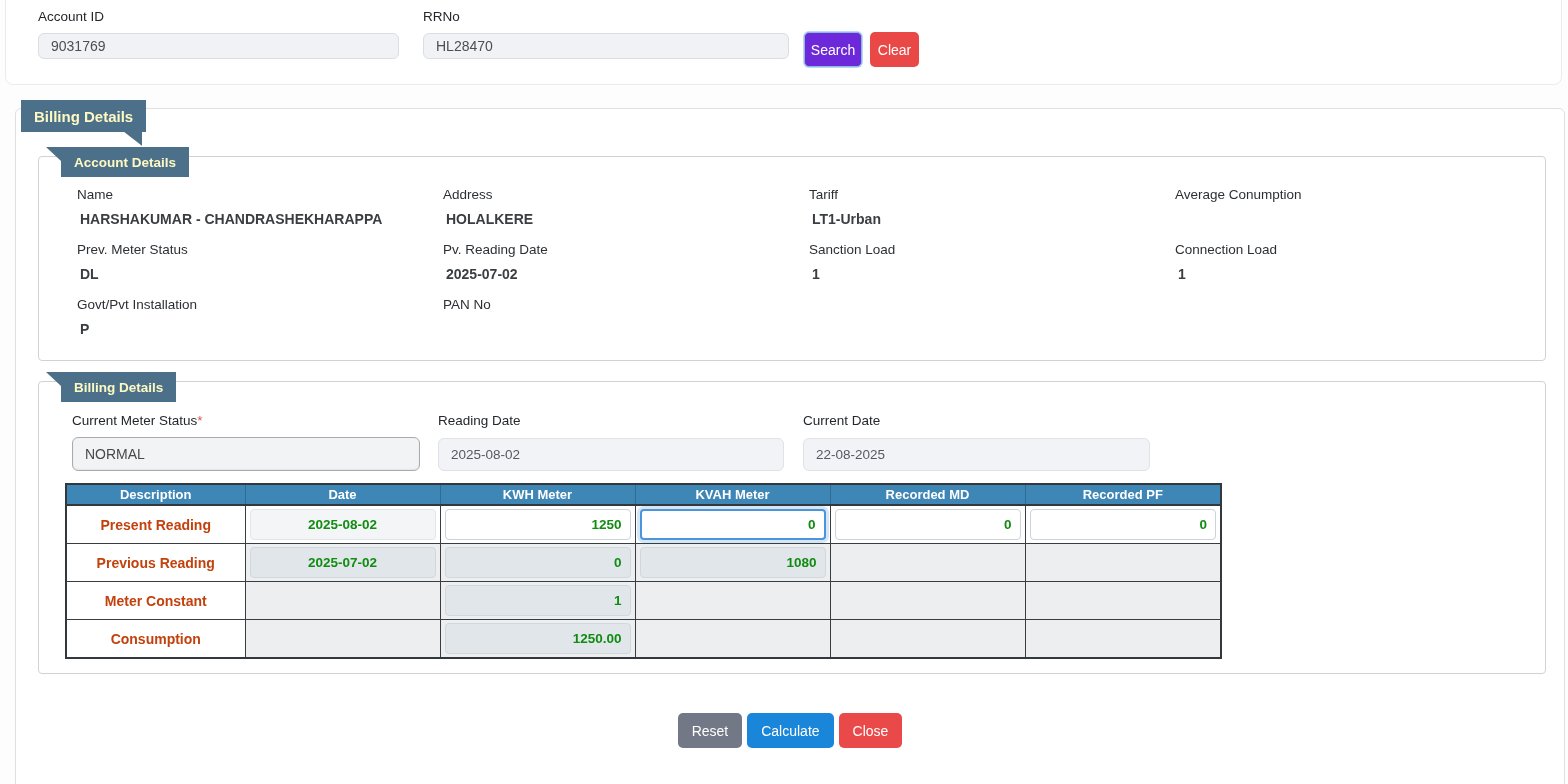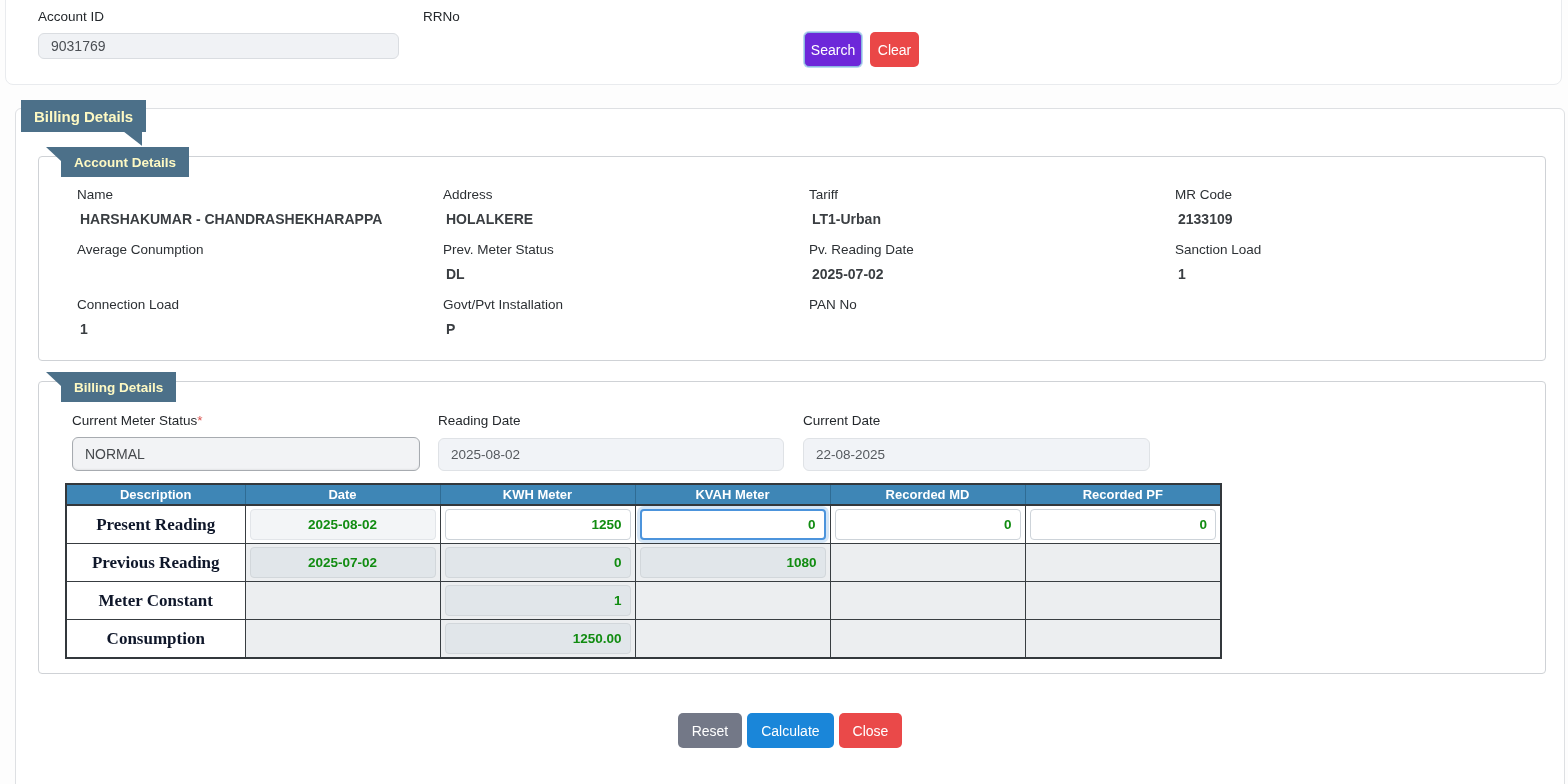--- a/index.html
+++ b/index.html
@@ -54,21 +54,21 @@
     padding:0 12px; outline:none; }
 
   
   .bill-table { position:absolute; left:26px; top:101px; width:1157px;
     border:2px solid #33383c; border-collapse:collapse; table-layout:fixed; }
   .bill-table th { background:#3e86b6; color:#fff; font-size:13px; font-weight:bold;
     height:21px; border:1px solid #2f6c94; border-bottom:2px solid #33383c; text-align:center; }
   .bill-table td { height:38px; border:1.5px solid #383d41; padding:3px 4px; background:#fff; }
   .col-desc{width:179px;} .col-date{width:195px;} .col-kwh{width:195px;}
   .col-kvah{width:195px;} .col-md{width:195px;} .col-pf{width:196px;}
-  td.desc-cell { font-size:17px; font-weight:bold; color:#0f172a; text-align:center; background:#fff;font-family:Liberation Serif, serif; }
+  td.desc-cell { font-size:14px; font-weight:bold; color:#c2410c; text-align:center; background:#fff; }
   td.plain { background:#eceef0; }
   .cell-input { width:100%; height:31px; border-radius:4px; font-family:"Liberation Sans",sans-serif;
     font-size:13.5px; font-weight:bold; color:#118c11; border:1px solid #cdd3d9; background:#fff;
     padding:0 8px; outline:none; }
   .cell-input.num { text-align:right; }
   .cell-input.ctr { text-align:center; }
   .cell-input.light { background:#f3f5f7; border-color:#e2e5e9; }
   .cell-input.gray  { background:#e1e6ea; border-color:#d2d7db; }
   .cell-input.focus { border:2px solid #4c94dc; box-shadow:0 0 0 3px rgba(88,155,220,0.25); }
 
@@ -80,20 +80,21 @@
   .btn-calc  { background:#1a86d9; }
   .btn-close { background:#ea4949; }
 </style>
 </head>
 <body>
 
 <div class="search-card">
   <span class="fld-label" style="left:32px; top:20px;">Account ID</span>
   <input class="text-input" style="left: 32px; top: 44px; width: 361px;" value="9031769">
   <span class="fld-label" style="left:417px; top:20px;">RRNo</span>
+  <input class="text-input" style="left: 417px; top: 44px; width: 366px;" value="HL28470">
   <button class="btn btn-search">Search</button>
   <button class="btn btn-clear">Clear</button>
 </div>
 
 <div class="outer-panel">
   <div class="ribbon-tab tab-main">Billing Details</div>
 
   <div class="inner-panel panel-account">
     <div class="ribbon-tab tab-sub">Account Details</div>
     <div class="acct-grid">
@@ -101,24 +102,20 @@
         <div class="acct-label">Name</div>
         <div class="acct-value">HARSHAKUMAR - CHANDRASHEKHARAPPA</div>
       </div>
       <div class="acct-field">
         <div class="acct-label">Address</div>
         <div class="acct-value">HOLALKERE</div>
       </div>
       <div class="acct-field">
         <div class="acct-label">Tariff</div>
         <div class="acct-value">LT1-Urban</div>
-      </div>
-      <div class="acct-field">
-        <div class="acct-label">MR Code</div>
-        <div class="acct-value">2133109</div>
       </div>
       <div class="acct-field">
         <div class="acct-label">Average Conumption</div>
       </div>
       <div class="acct-field">
         <div class="acct-label">Prev. Meter Status</div>
         <div class="acct-value">DL</div>
       </div>
       <div class="acct-field">
         <div class="acct-label">Pv. Reading Date</div>

